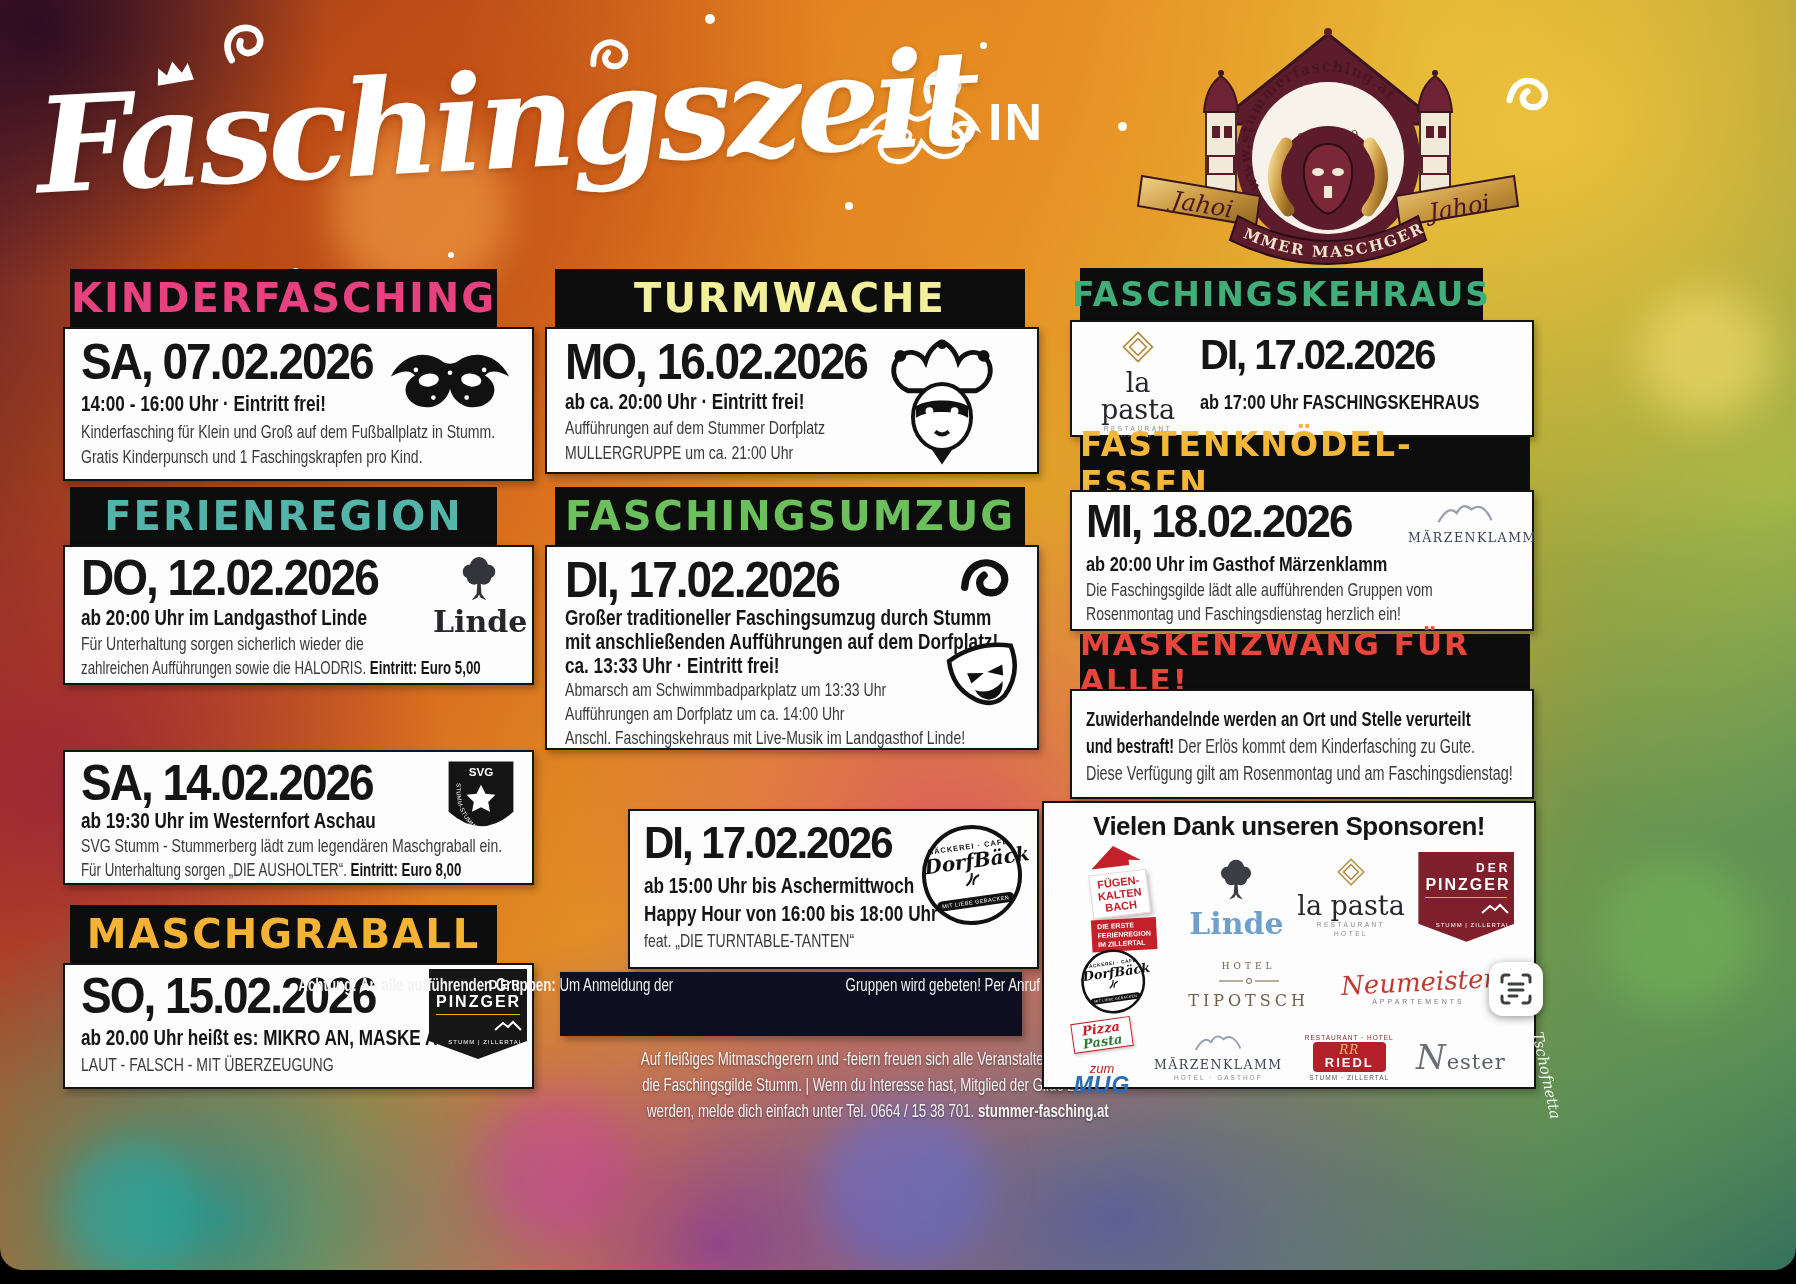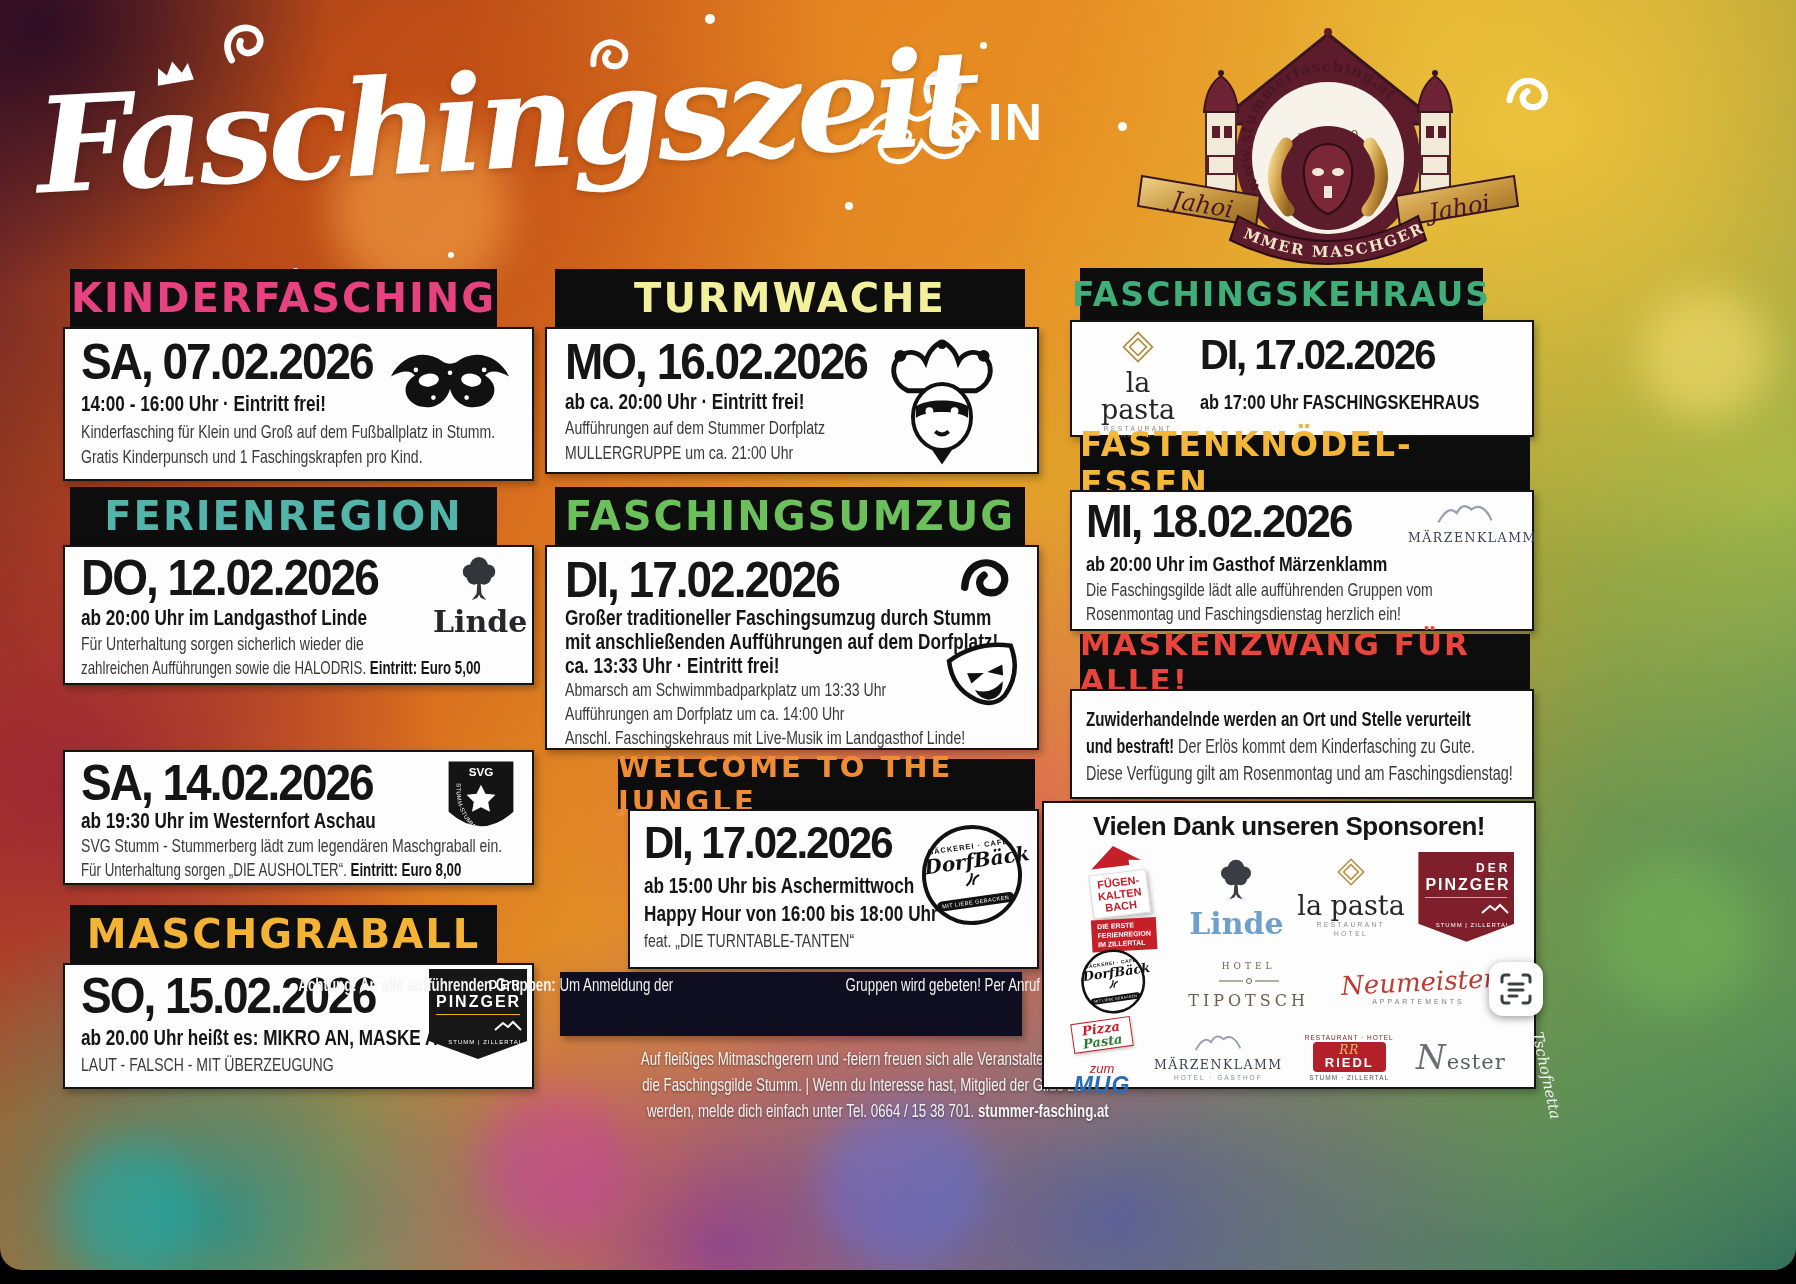--- a/index.html
+++ b/index.html
@@ -294,23 +294,20 @@
         <path d="M6 26 C2 10 14 2 24 6 C34 10 32 22 24 24 C17 26 12 20 16 14" stroke="#111" stroke-width="5" fill="none" stroke-linecap="round"></path>
       </svg>
     <svg class="icon" style="left:400px;top:96px;width:78px;height:70px;transform:rotate(-14deg)" viewBox="0 0 86 76">
       <path d="M8 10 Q43 -4 78 10 Q82 42 58 62 Q43 72 26 58 Q4 40 8 10 Z" fill="#fff" stroke="#111" stroke-width="5"></path>
       <path d="M24 28 L42 32 L26 40 Z" fill="#111"></path>
         <path d="M64 28 L46 32 L62 40 Z" fill="#111"></path>
       <path d="M28 48 Q43 58 60 46 Q56 64 40 62 Q30 58 28 48 Z" fill="#111"></path>
     </svg>
   </div>
 
-  <div class="band" style="left:618px;top:759px;width:417px;height:50px">
-      <span class="bt" style="color:#EE8D35;font-size:29px;letter-spacing:3px">WELCOME TO THE JUNGLE</span>
-    </div>
   <div class="card" style="left:628px;top:809px;width:407px;height:156px">
     <div class="date" style="left:14px;top:6px;font-size:42px">DI, 17.02.2026</div>
     <div class="bl" style="left:14px;top:62px">ab 15:00 Uhr bis Aschermittwoch</div>
     <div class="bl" style="left:14px;top:90px">Happy Hour von 16:00 bis 18:00 Uhr</div>
     <div class="tl" style="left:14px;top:119px">feat. „DIE TURNTABLE-TANTEN“</div>
     <div class="dbk" style="left:292px;top:14px">
       <div class="dbk-top">BÄCKEREI · CAFÉ</div>
       <div class="dbk-name">DorfBäck</div>
       <svg width="22" height="14" viewBox="0 0 22 14">
           <path d="M4 13 Q11 8 11 1 M11 13 Q11 6 18 4" stroke="#111" stroke-width="2" fill="none"></path>

